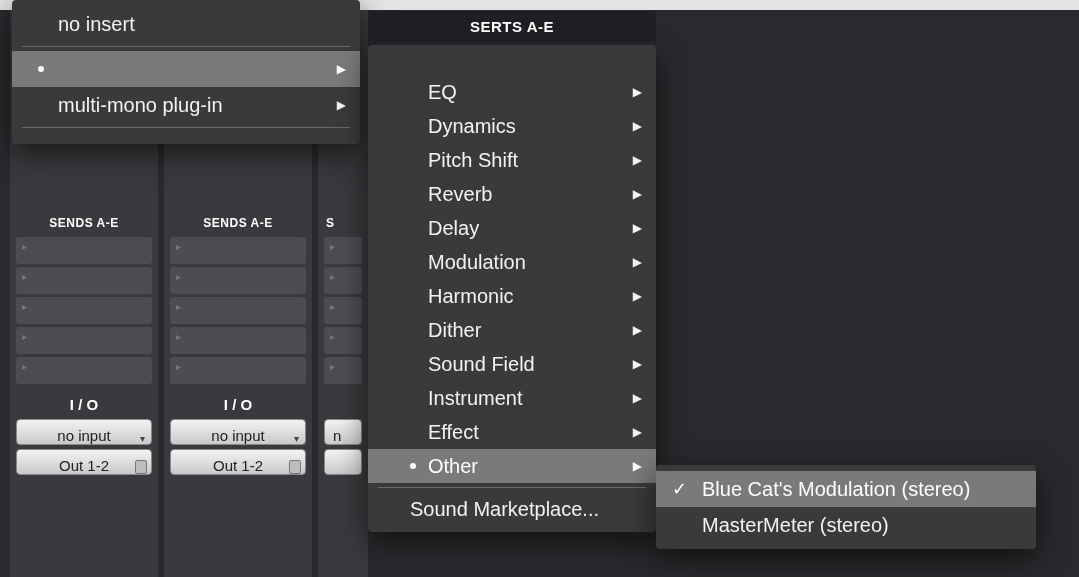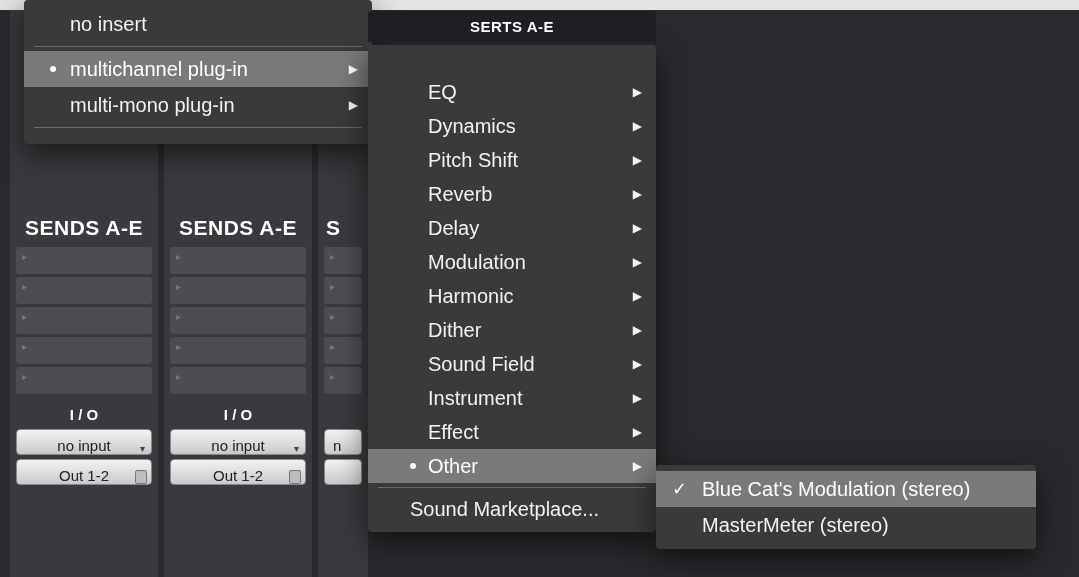--- a/index.html
+++ b/index.html
@@ -33,21 +33,21 @@
   }
   .strip {
     width: 148px;
     height: 100%;
     background: #3a3a3e;
     position: relative;
   }
   .section-label {
     color: #fff;
     font-weight: bold;
-    font-size: 21px;
+    font-size: 12px;
     text-align: center;
     padding: 6px 0 4px;
     letter-spacing: 0.5px;
   }
   .slot {
     height: 27px;
     margin: 3px 6px;
     background: #4c4c52;
     border-radius: 3px;
     position: relative;
@@ -136,21 +136,21 @@
     font-size: 18px;
     color: #fff;
   }
   .menu-sep {
     height: 1px;
     background: #6a6a6a;
     margin: 4px 10px;
   }
 
   .menu1 {
-    top: 0px; left: 24px;
+    top: 0px; left: 12px;
     width: 348px;
   }
   .menu2 {
     top: 45px; left: 368px;
     width: 288px;
   }
   .menu2 .menu-item { padding-left: 60px; font-size: 20px; height: 34px; }
   .menu2-header {
     position: absolute;
     top: -34px; left: 0;
@@ -263,21 +263,20 @@
   </div>
 </div>
 
 <div class="menu menu1">
   <div class="menu-item">
     <span>no insert</span>
   </div>
   <div class="menu-sep"></div>
   <div class="menu-item highlight">
     <span class="bullet"></span>
-    <span>multichannel plug-in</span>
     <span class="sub-arrow">▶</span>
   </div>
   <div class="menu-item">
     <span>multi-mono plug-in</span>
     <span class="sub-arrow">▶</span>
   </div>
   <div class="menu-sep"></div>
   <div style="height:6px"></div>
 </div>
 

